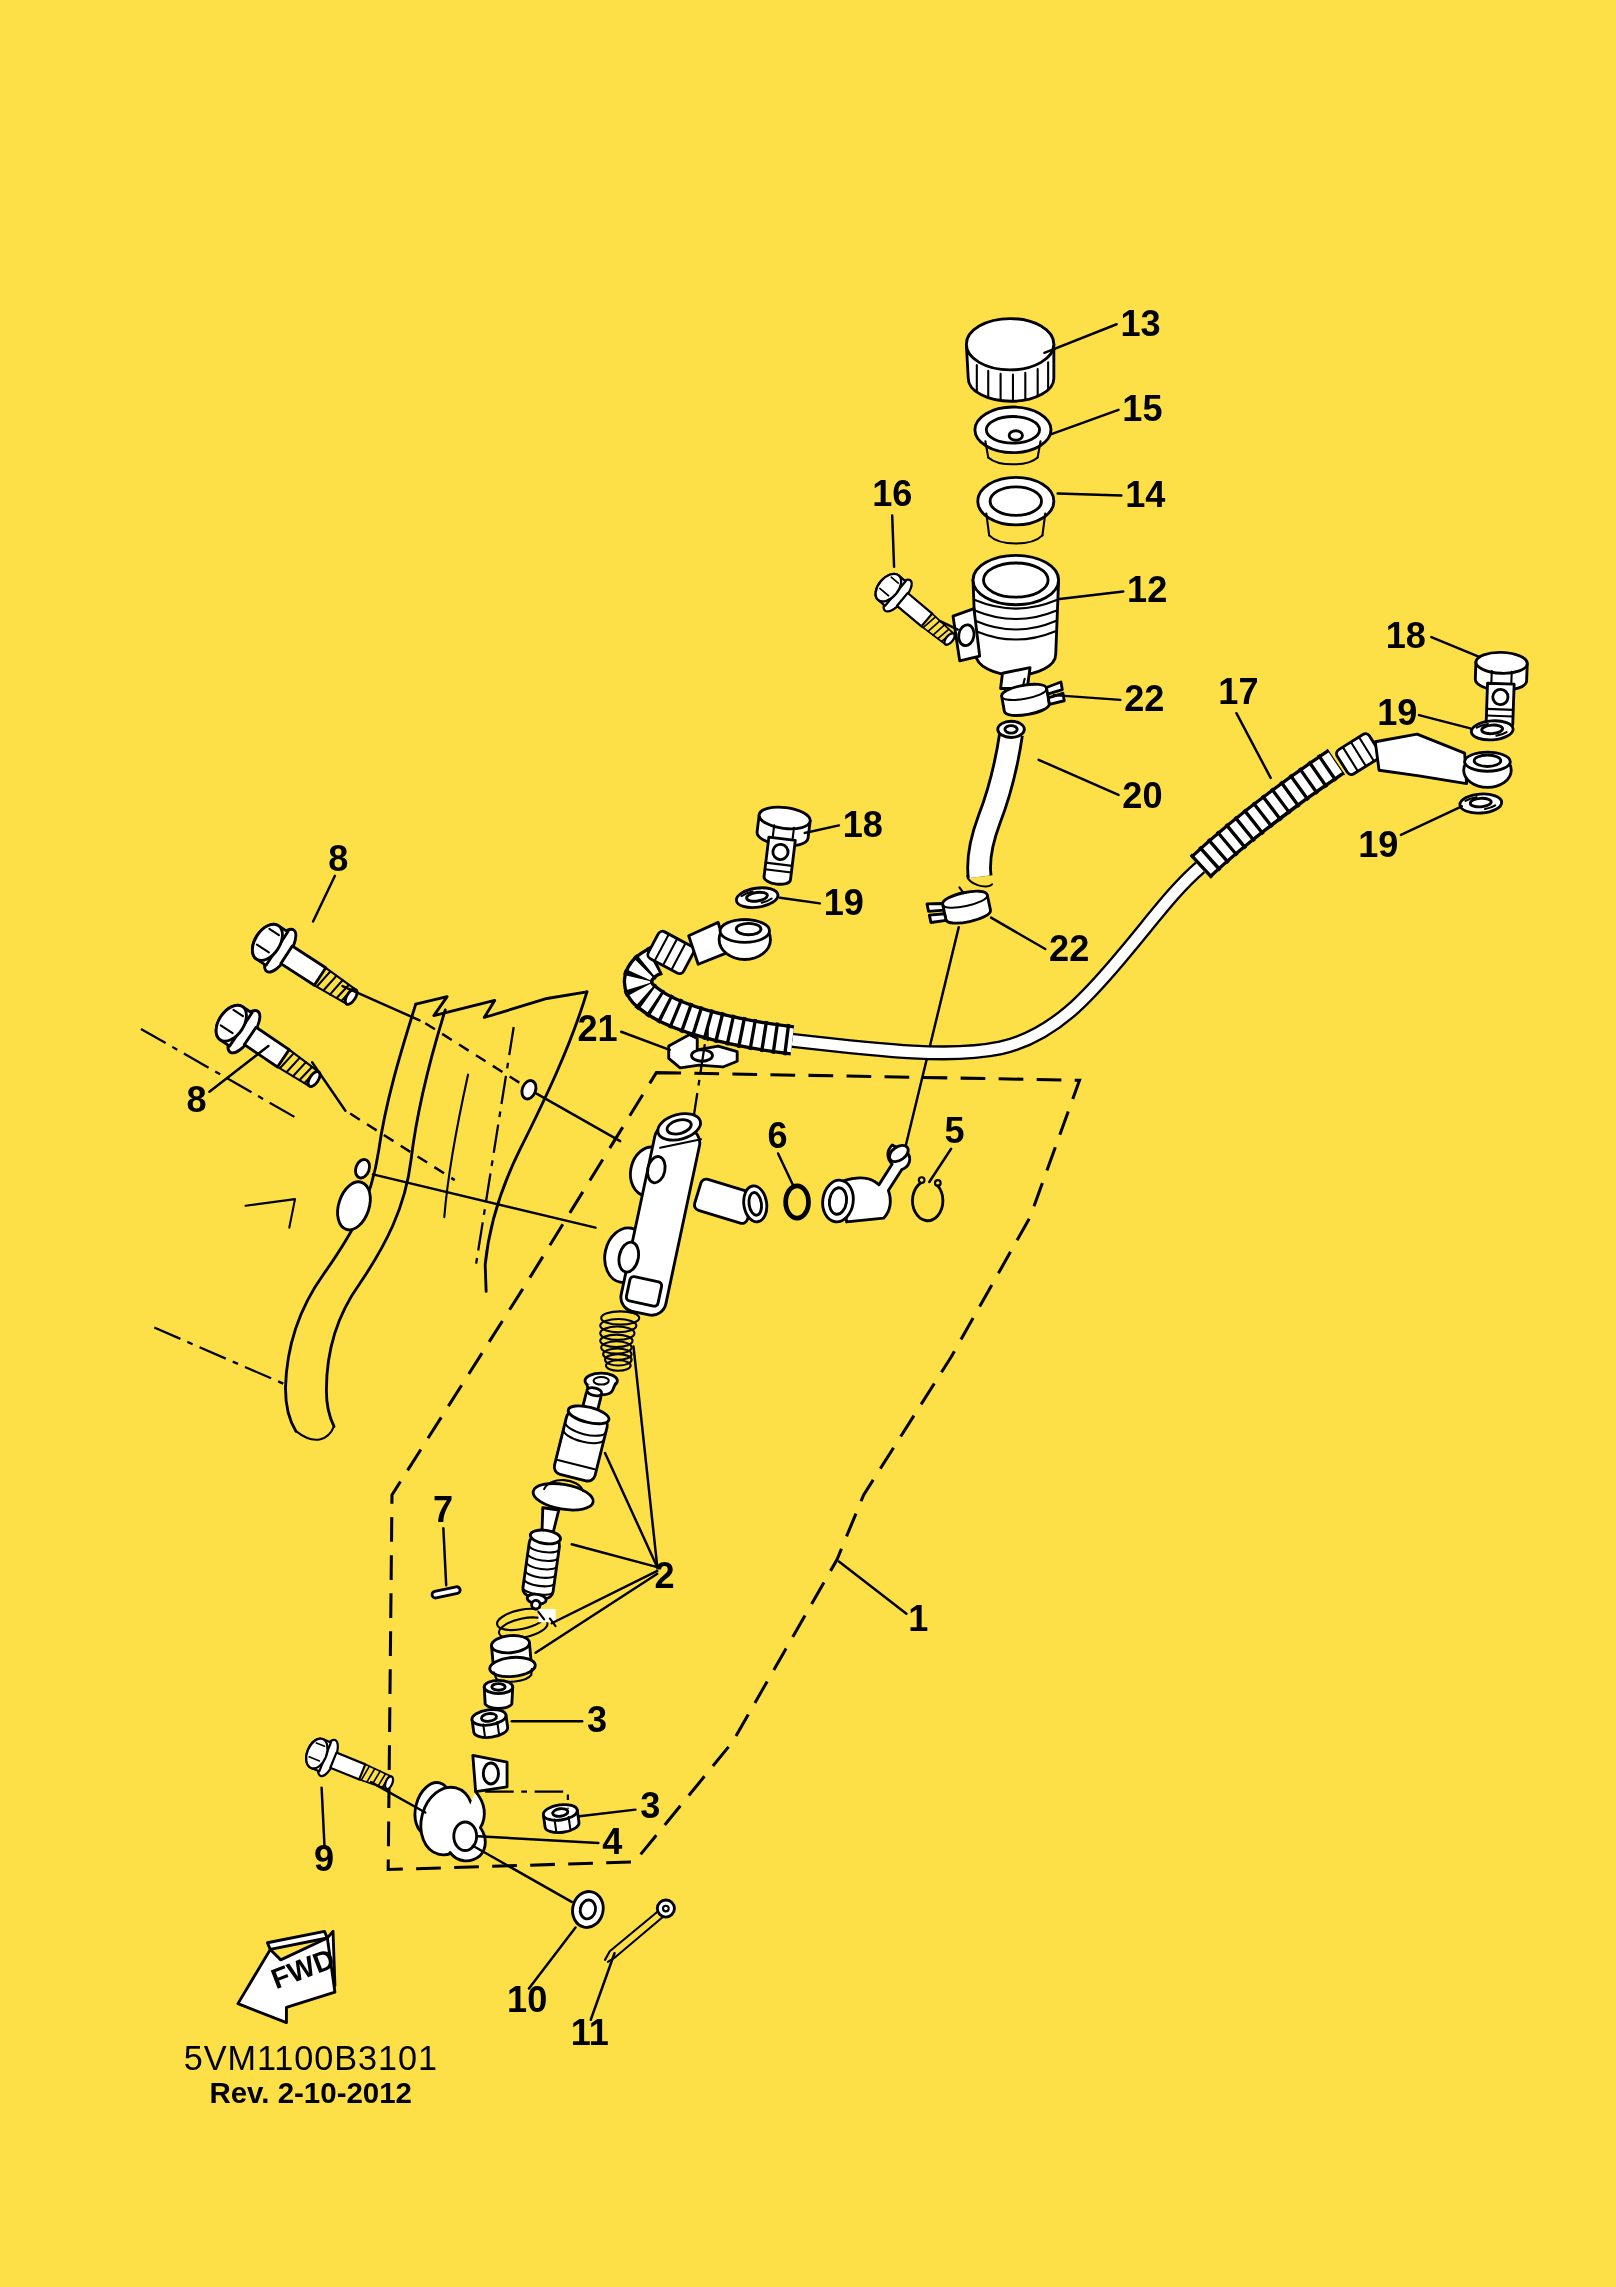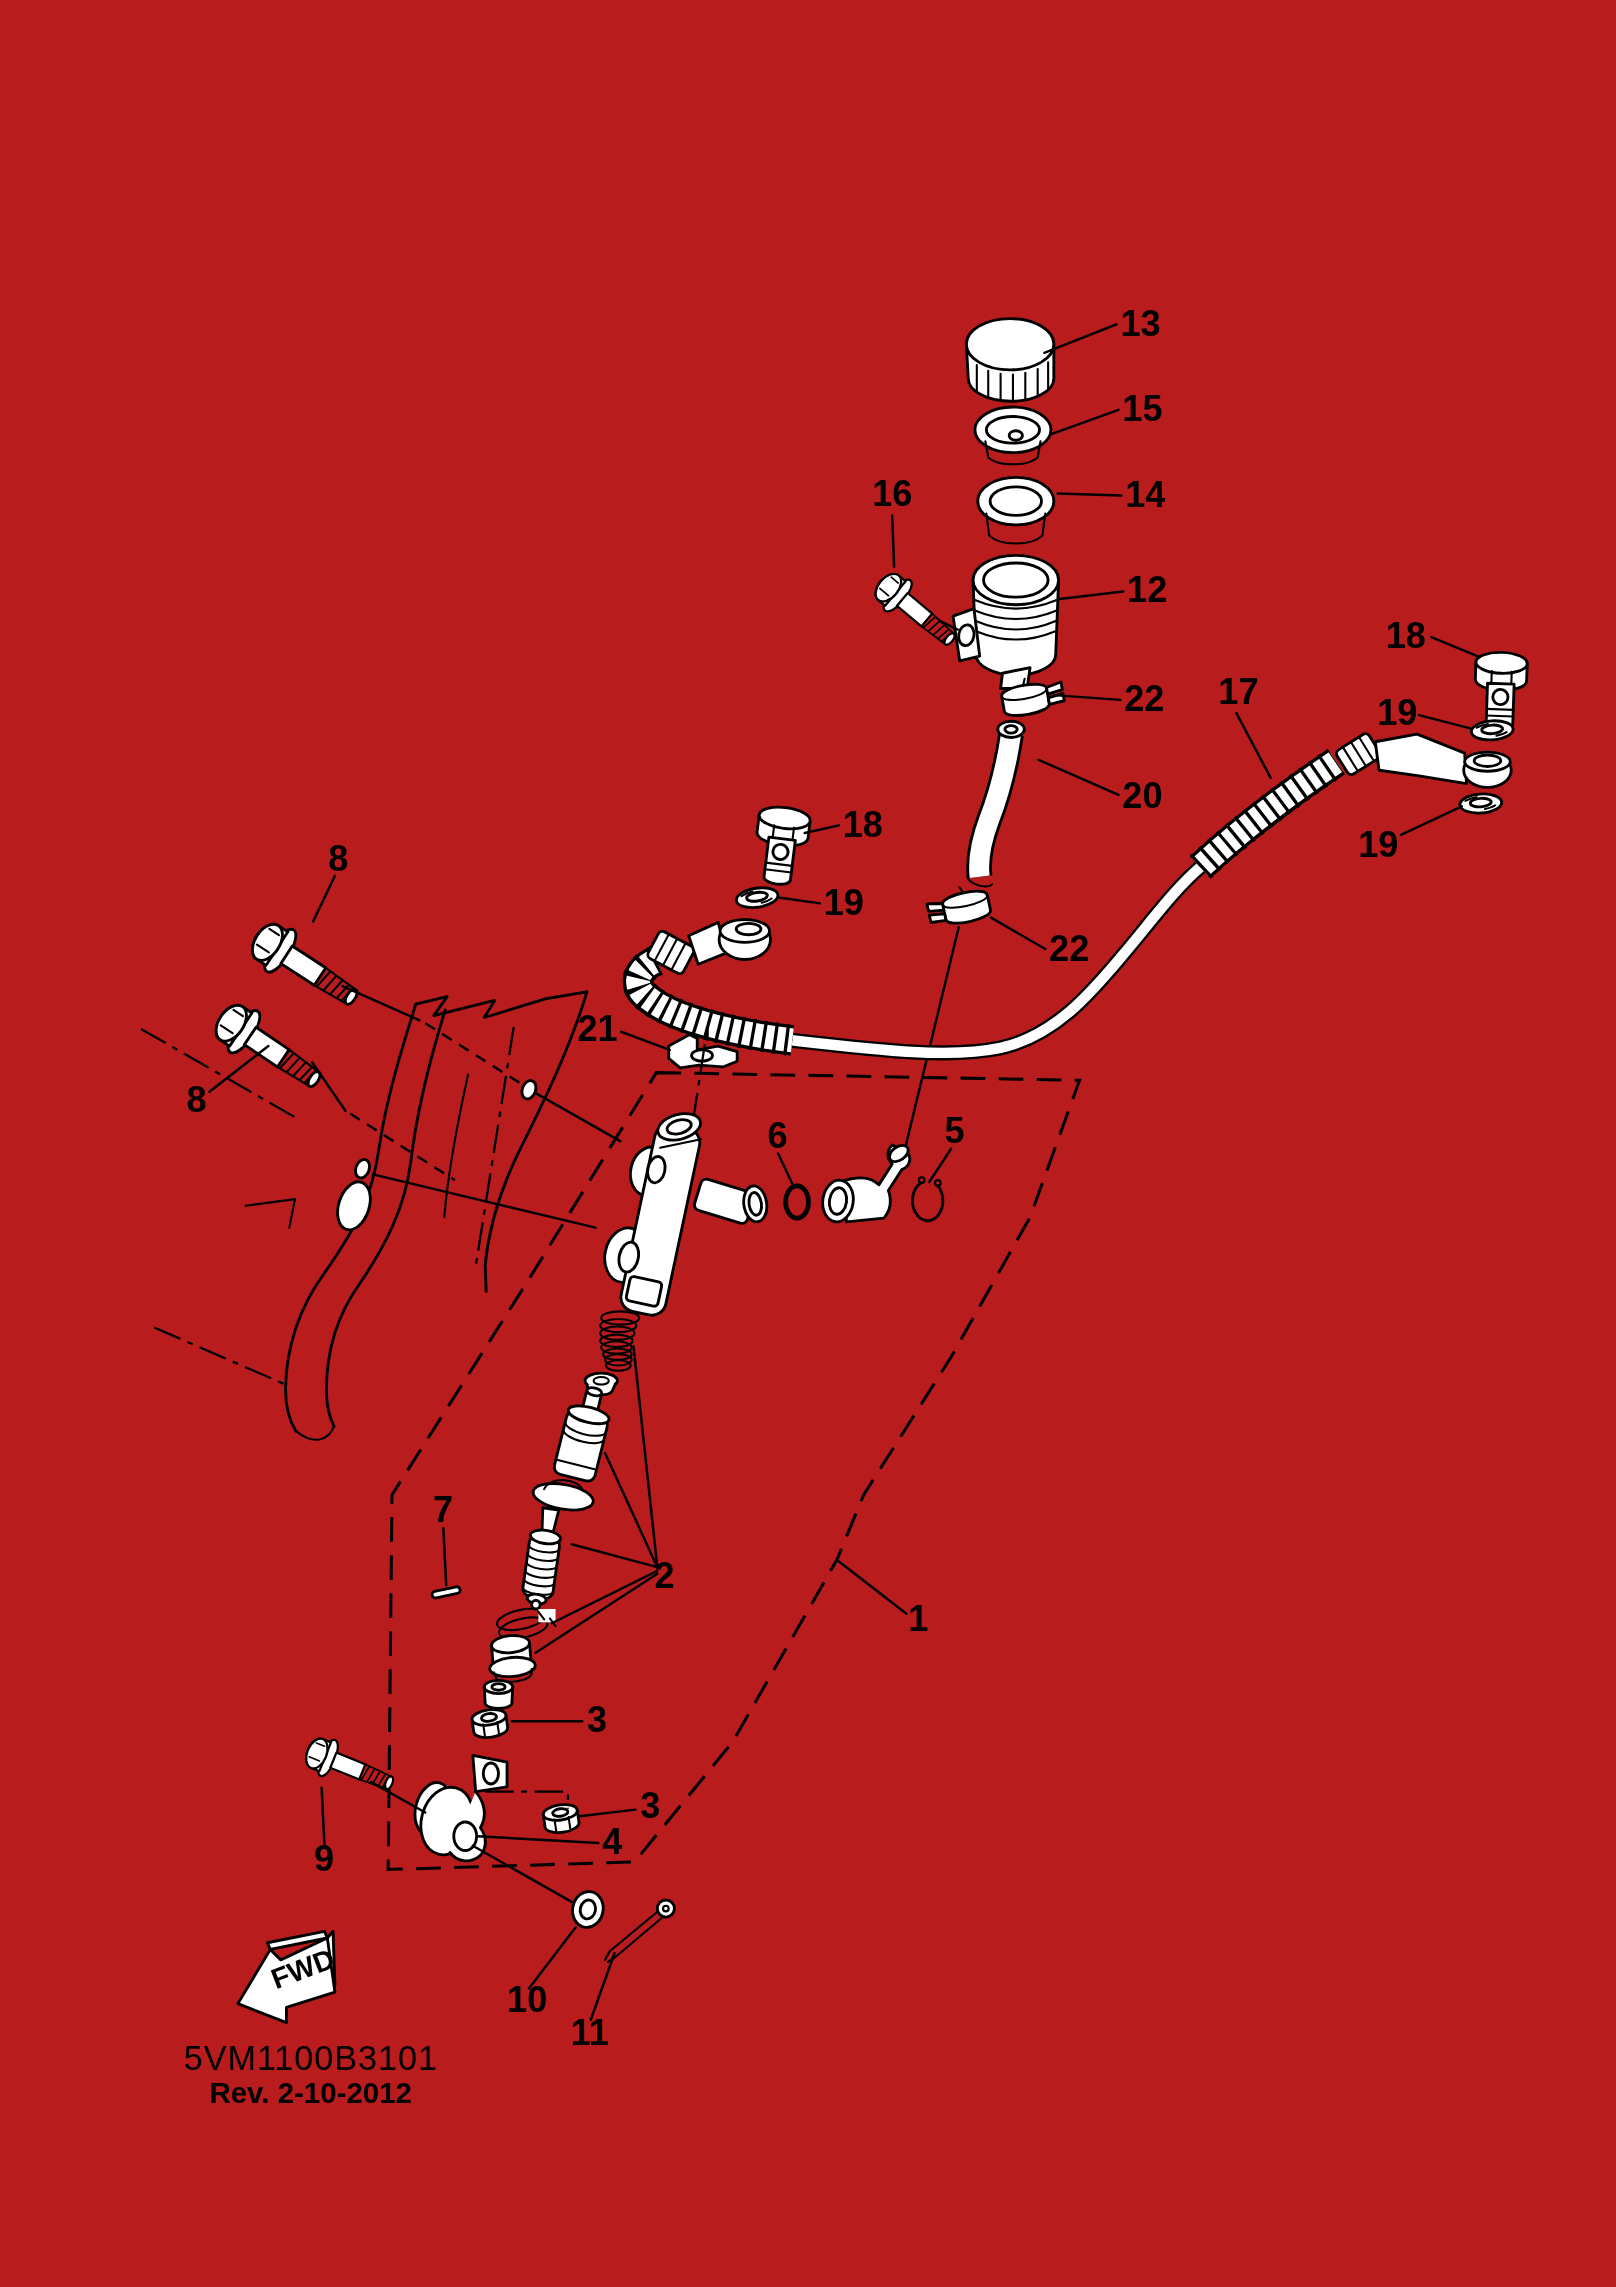--- a/index.html
+++ b/index.html
@@ -1,16 +1,16 @@
 <!DOCTYPE html>
 <html style="font-size:15px"><head>
 <meta charset="utf-8">
 <style>
   html,body{margin:0;padding:0;background:#fff;}
-  .stage{position:relative;width:1617px;height:2287px;background:#b91c1c;overflow:hidden;
+  .stage{position:relative;width:1617px;height:2287px;background:#fde047;overflow:hidden;
          font-family:"Liberation Sans",sans-serif;}
   svg{position:absolute;inset:0;}
   
   .p   {fill:#ffffff;stroke:#000;stroke-width:3;stroke-linejoin:round;stroke-linecap:round;}
   .ln  {fill:none;stroke:#000;stroke-width:3;stroke-linecap:round;stroke-linejoin:round;}
   .thin{stroke-width:2.2;}
   .thk {stroke-width:5;}
   .ld  {fill:none;stroke:#000;stroke-width:2.6;stroke-linecap:round;}
   .dash  {fill:none;stroke:#000;stroke-width:3.2;stroke-dasharray:26 14;}
   .dashsm{fill:none;stroke:#000;stroke-width:2.6;stroke-dasharray:12 9;}

